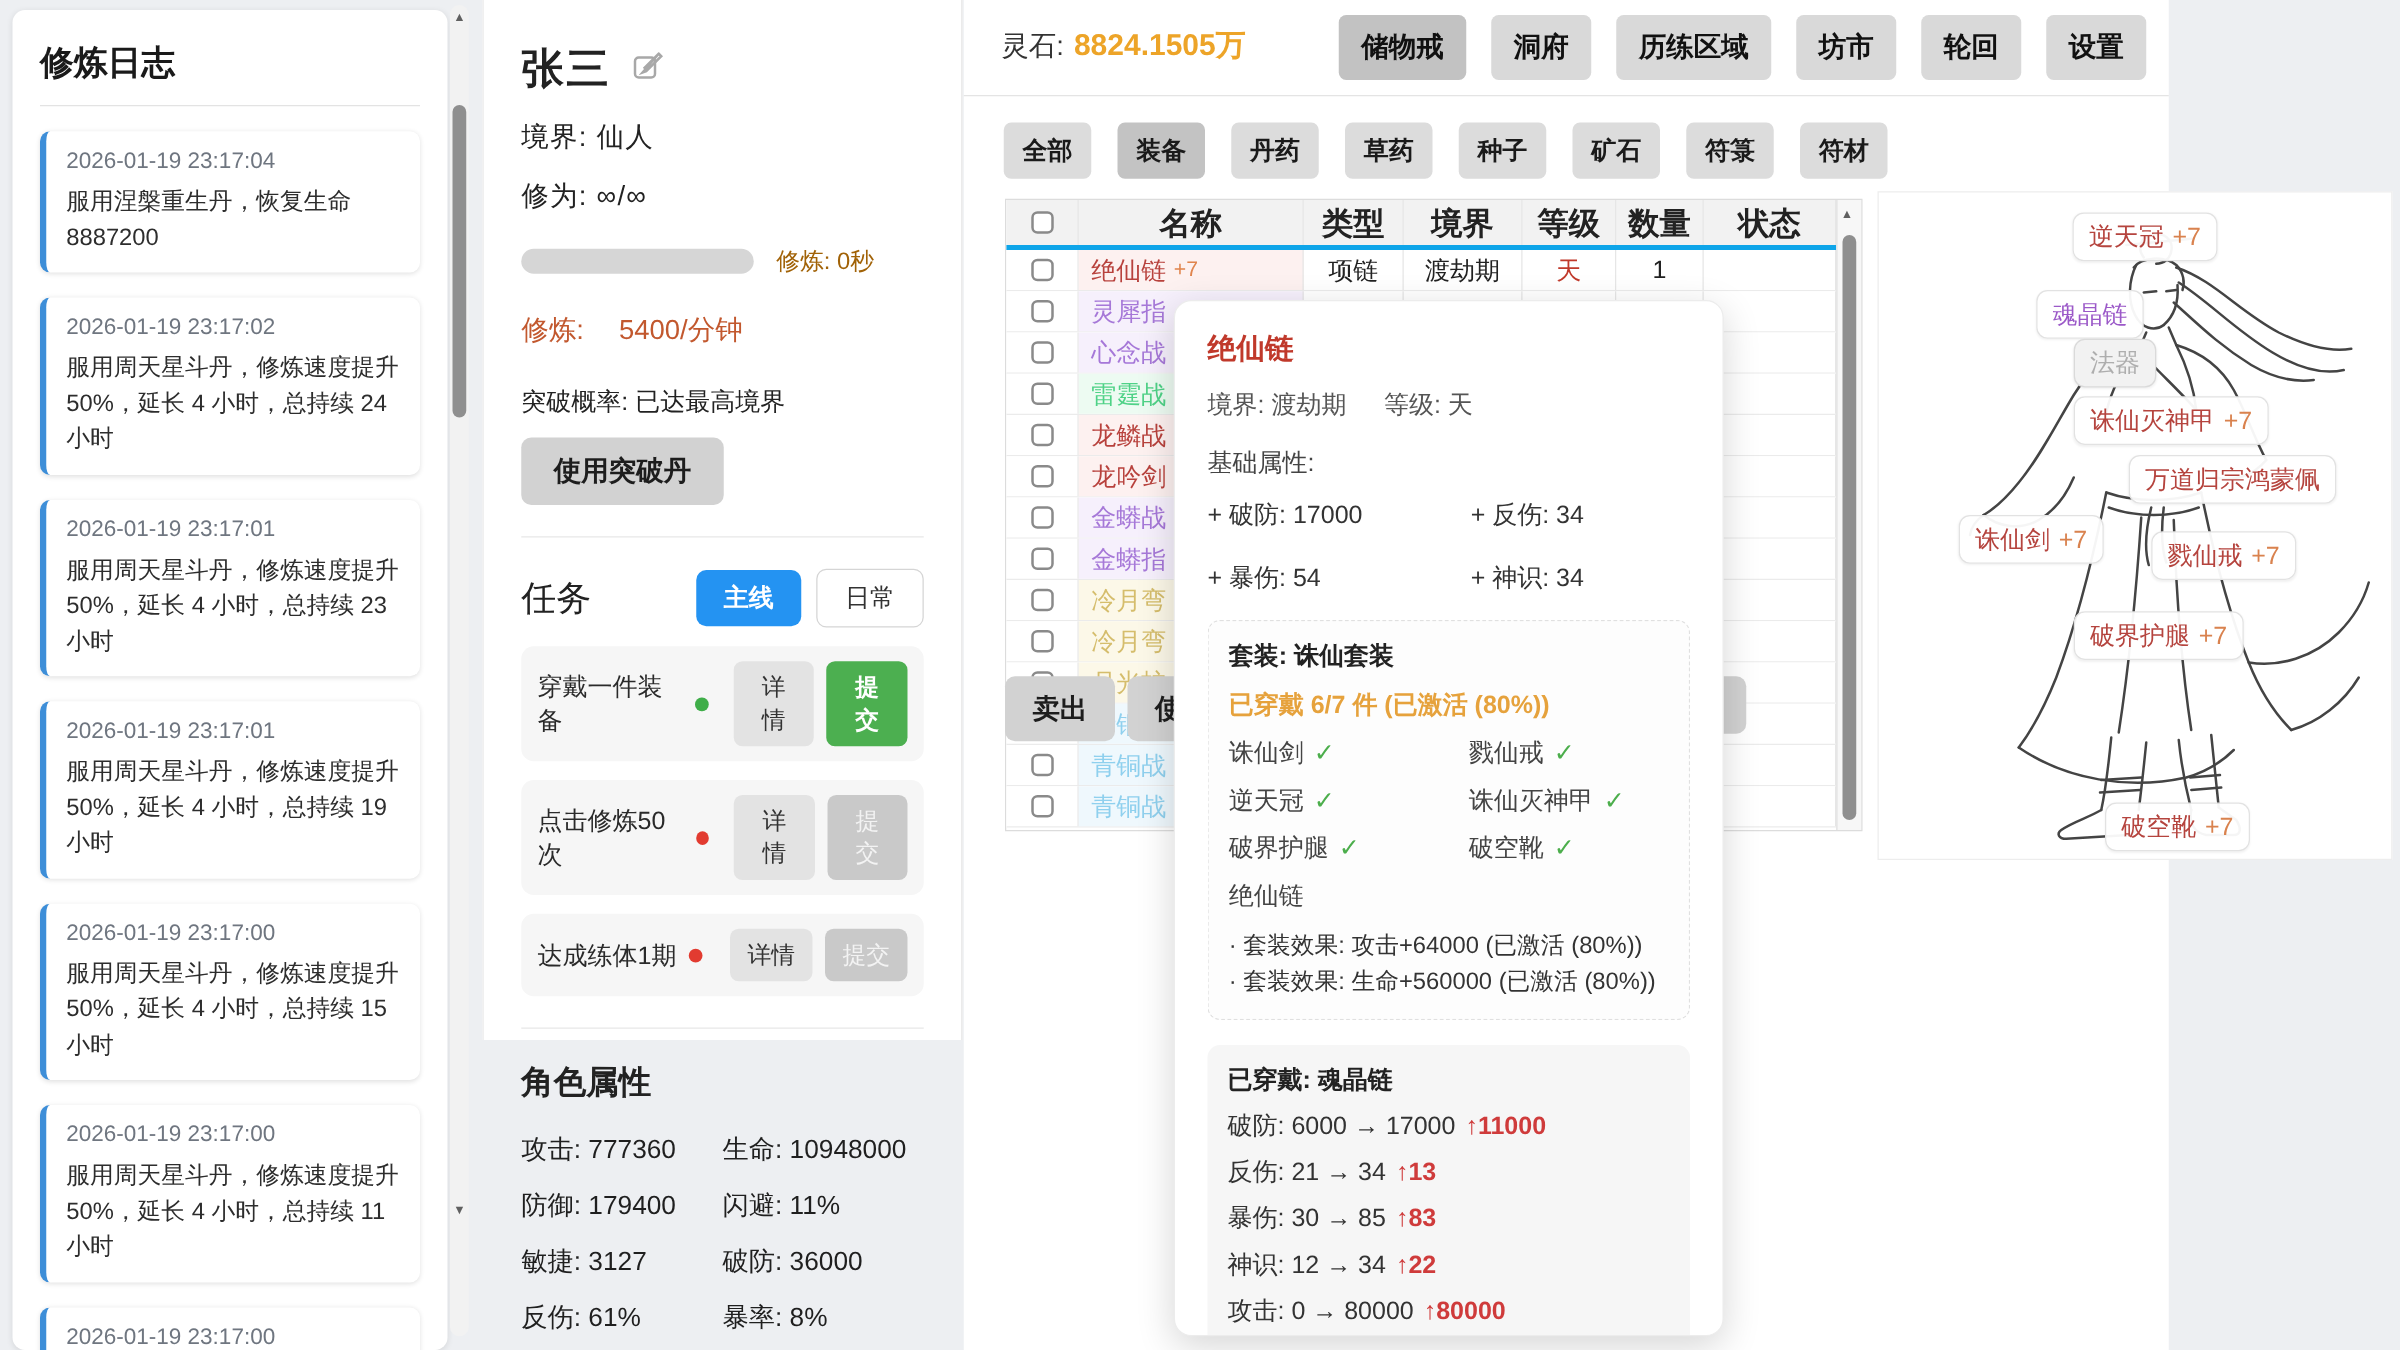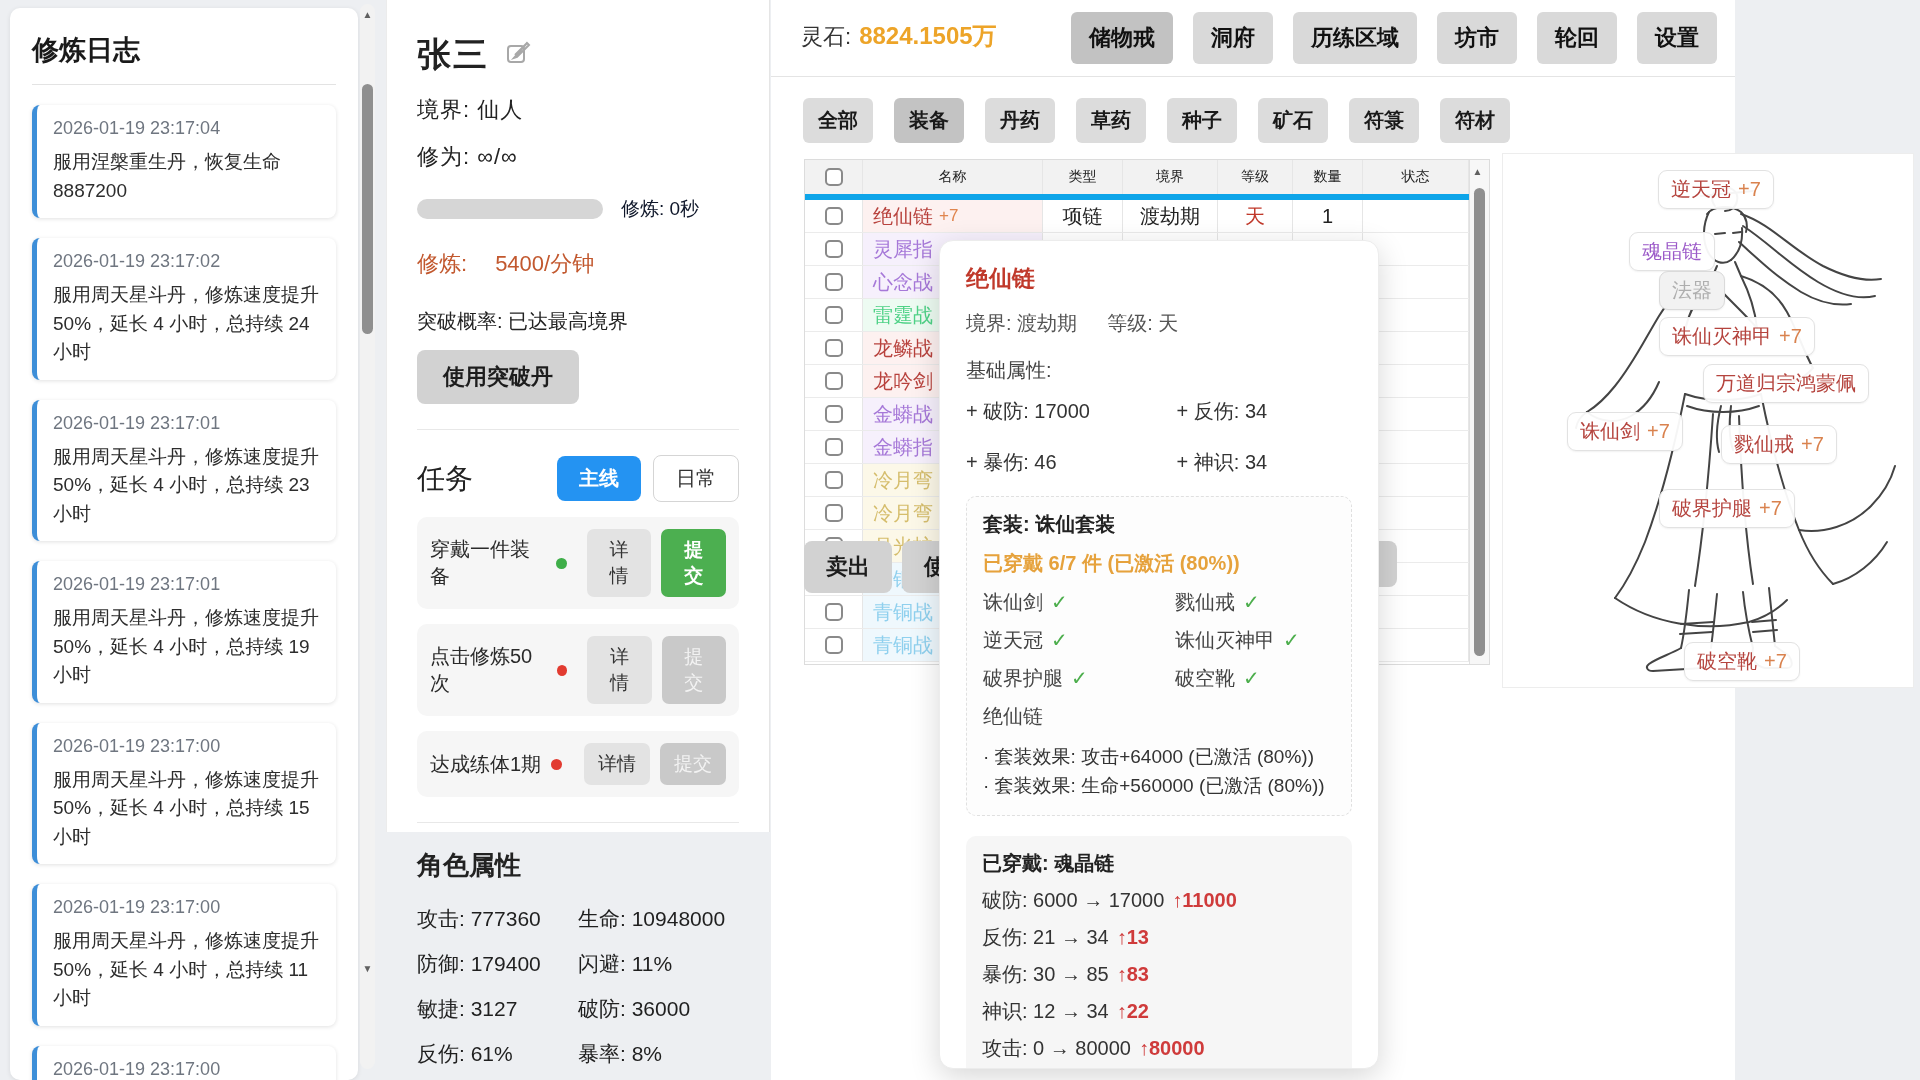--- a/index.html
+++ b/index.html
@@ -26,21 +26,21 @@
 
   
   .char-panel { position:absolute; left:386px; top:0; width:384px; height:832px; background:#fff;
     border-left:1px solid #ececec; border-right:1px solid #e5e5e5; padding:32px 30px; }
   .char-name-row { display:flex; align-items:center; gap:16px; }
   .char-name { font-size:34px; font-weight:bold; letter-spacing:2px; }
   .edit-icon { color:#a0a0a0; }
   .char-line { font-size:22px; margin-top:17px; color:#222; letter-spacing:1px; }
   .progress-row { display:flex; align-items:center; gap:18px; margin-top:24px; }
   .progress-track { width:186px; height:20px; background:#d6d6d6; border-radius:10px; }
-  .progress-label { font-size:19px; color:#0f172a; }
+  .progress-label { font-size:19px; color:#a16207; }
   .rate-line { margin-top:27px; font-size:22px; color:#c2582e; display:flex; gap:28px; }
   .break-line { margin-top:29px; font-size:20px; color:#222; }
   .break-btn { margin-top:15px; background:#d2d2d2; border-radius:8px; padding:12px 26px;
     font-size:22px; font-weight:bold; color:#1d1d1d; }
   .divider { border-top:1px solid #e8e8e8; margin:25px 0; }
   .tasks-header { display:flex; align-items:center; gap:12px; }
   .tasks-title { font-size:28px; font-weight:normal; flex:1; }
   .tab-btn { border-radius:8px; padding:9px 22px; font-size:20px; }
   .tab-btn.primary { background:#2493f2; color:#fff; font-weight:bold; }
   .tab-btn.secondary { background:#fff; border:1px solid #d5d5d5; color:#333; }
@@ -66,22 +66,22 @@
   .nav-btn.active { background:#c2c2c2; }
   .main-divider { position:absolute; top:76px; left:0; right:0; border-top:1px solid #e4e4e4; }
   .filter-row { position:absolute; left:32px; top:98px; display:flex; gap:21px; }
   .filter-btn { background:#dcdcdc; border-radius:6px; padding:9px 15px; font-size:20px; font-weight:bold; color:#1a1a1a; }
   .filter-btn.active { background:#c3c3c3; }
 
   
   .inv-table { position:absolute; left:33px; top:159px; width:686px; height:506px;
     border:1px solid #dcdcdc; background:#fff; overflow:hidden; }
   .inv-grid-head, .inv-row { display:grid; grid-template-columns:58px 180px 80px 95px 75px 70px 1fr; }
-  .inv-grid-head { height:40px; background:#f2f2f2; border-bottom:6px solid #0ea5e9;
-    font-weight:normal; font-size:14px; }
+  .inv-grid-head { height:40px; background:#f2f2f2; border-bottom:4px solid #0ea5e9;
+    font-weight:bold; font-size:25px; }
   .hcell, .cell { display:flex; align-items:center; justify-content:center; border-right:1px solid #e6e6e6; height:100%; }
   .inv-rows { position:absolute; left:0; top:40px; right:20px; }
   .inv-grid-head { position:relative; margin-right:20px; }
   .inv-row { height:33px; border-bottom:1px solid #ebebeb; font-size:20px; background:#fff; }
   .cb { width:18px; height:18px; border:2px solid #8a8a8a; border-radius:5px; background:#fff; }
   .name-cell { justify-content:flex-start; padding-left:10px; gap:6px; }
   .enh { color:#e0854e; font-size:17px; }
   .tier-red    { color:#b8423d; background:#fdf1f0; }
   .tier-purple { color:#a678d8; background:#f6f0fc; }
   .tier-green  { color:#4fd287; background:#edfbf2; }
@@ -477,21 +477,21 @@
     <div class="tooltip">
       <div class="tt-title">绝仙链</div>
       <div class="tt-meta">
         <span>境界: 渡劫期</span>
         <span>等级: 天</span>
       </div>
       <div class="tt-base">基础属性:</div>
       <div class="tt-stats">
           <div class="tt-stat">+ 破防: 17000</div>
           <div class="tt-stat">+ 反伤: 34</div>
-          <div class="tt-stat">+ 暴伤: 46</div>
+          <div class="tt-stat">+ 暴伤: 54</div>
           <div class="tt-stat">+ 神识: 34</div>
         </div>
       <div class="tt-setbox">
         <div class="set-name">套装: 诛仙套装</div>
         <div class="set-worn">已穿戴 6/7 件 (已激活 (80%))</div>
         <div class="set-grid">
             <div class="set-piece"><span class="pc-name">诛仙剑</span><span class="piece-check">✓</span></div>
             <div class="set-piece"><span class="pc-name">戮仙戒</span><span class="piece-check">✓</span></div>
             <div class="set-piece"><span class="pc-name">逆天冠</span><span class="piece-check">✓</span></div>
             <div class="set-piece"><span class="pc-name">诛仙灭神甲</span><span class="piece-check">✓</span></div>

